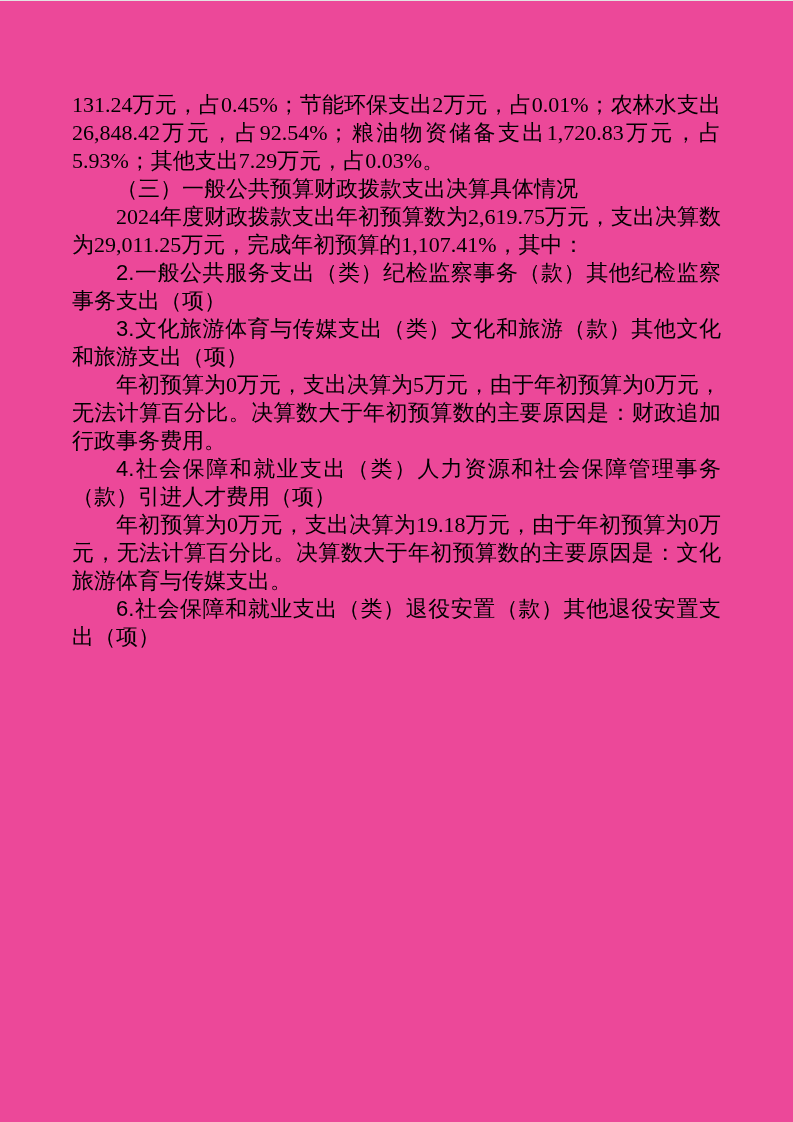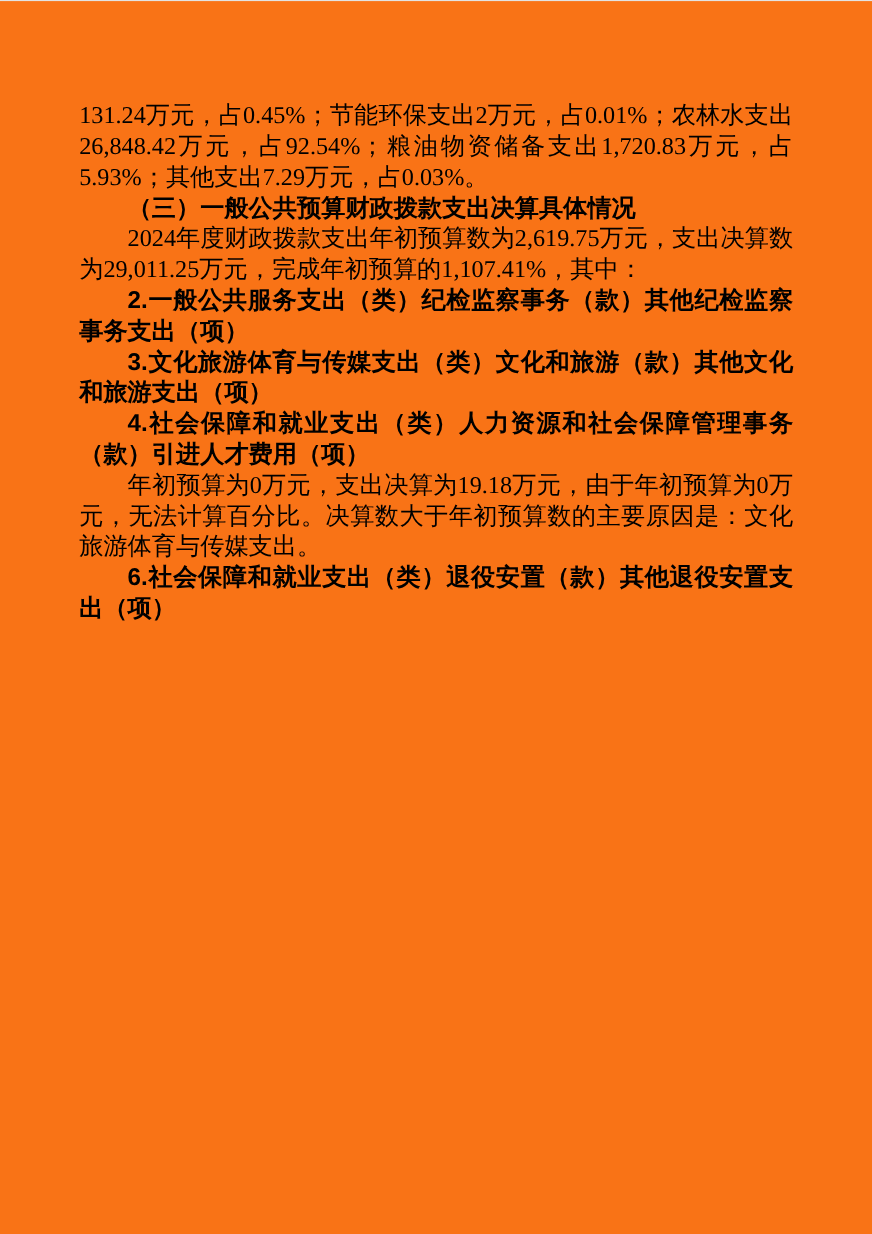--- a/index.html
+++ b/index.html
@@ -5,42 +5,42 @@
   html, body {
     margin: 0;
     padding: 0;
     background: #ffffff;
   }
   .page {
     position: relative;
     width: 793px;
     height: 1122px;
     margin: 0 auto;
-    background: #f97316;
+    background: #ec4899;
     color: #000000;
     box-sizing: border-box;
     padding: 90px 72px 0 72px;
     border-top: 1px solid #e3e3e3;
     overflow: hidden;
   }
   .para {
     margin: 0;
     font-family: "Liberation Serif", "DejaVu Serif", serif;
     font-size: 22px;
     line-height: 28px;
     text-align: justify;
     text-indent: 2em;
     color: #000000;
   }
   .para.no-indent {
     text-indent: 0;
   }
   .heading {
     font-family: "Liberation Sans", "DejaVu Sans", sans-serif;
-    font-weight: 700;
+    font-weight: 400;
   }
 </style>
 </head>
 <body>
 
 <main class="page">
 
   <p class="para no-indent">131.24万元，占0.45%；节能环保支出2万元，占0.01%；农林水支出26,848.42万元，占92.54%；粮油物资储备支出1,720.83万元，占5.93%；其他支出7.29万元，占0.03%。</p>
 
   <p class="para heading">（三）一般公共预算财政拨款支出决算具体情况</p>
@@ -49,20 +49,21 @@
 
   <section>
   </section>
 
   <section>
     <p class="para heading">2.一般公共服务支出（类）纪检监察事务（款）其他纪检监察事务支出（项）</p>
   </section>
 
   <section>
     <p class="para heading">3.文化旅游体育与传媒支出（类）文化和旅游（款）其他文化和旅游支出（项）</p>
+    <p class="para">年初预算为0万元，支出决算为5万元，由于年初预算为0万元，无法计算百分比。决算数大于年初预算数的主要原因是：财政追加行政事务费用。</p>
   </section>
 
   <section>
     <p class="para heading">4.社会保障和就业支出（类）人力资源和社会保障管理事务（款）引进人才费用（项）</p>
     <p class="para">年初预算为0万元，支出决算为19.18万元，由于年初预算为0万元，无法计算百分比。决算数大于年初预算数的主要原因是：文化旅游体育与传媒支出。</p>
   </section>
 
 
   <section>
     <p class="para heading">6.社会保障和就业支出（类）退役安置（款）其他退役安置支出（项）</p>

